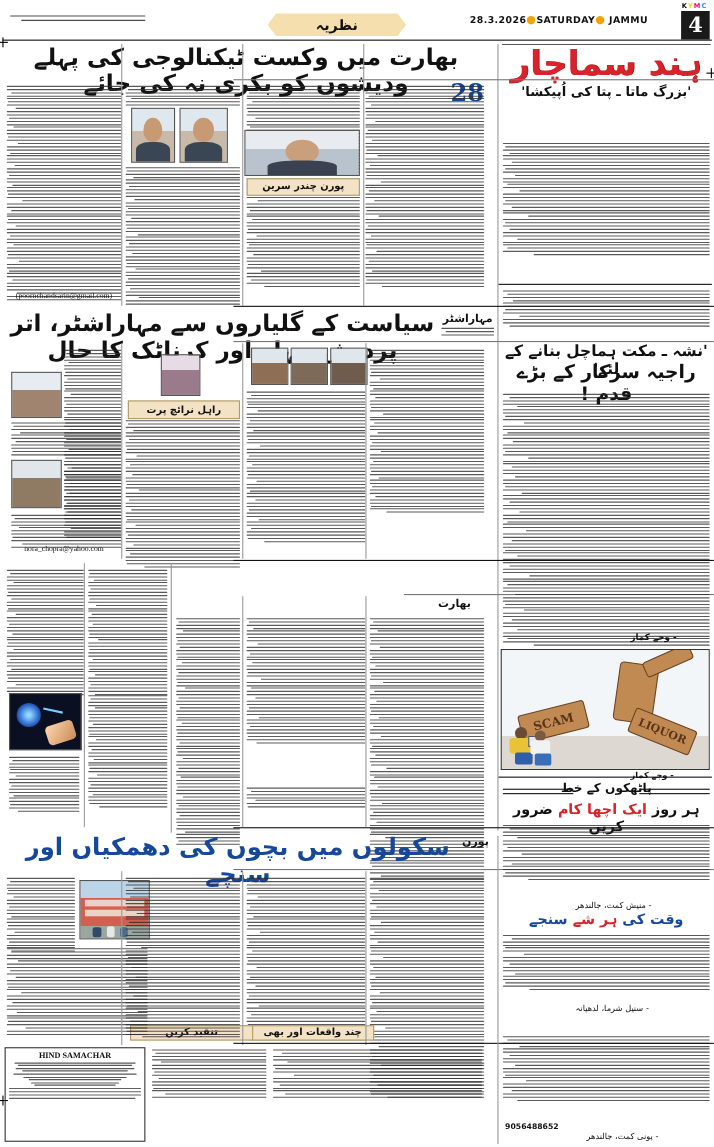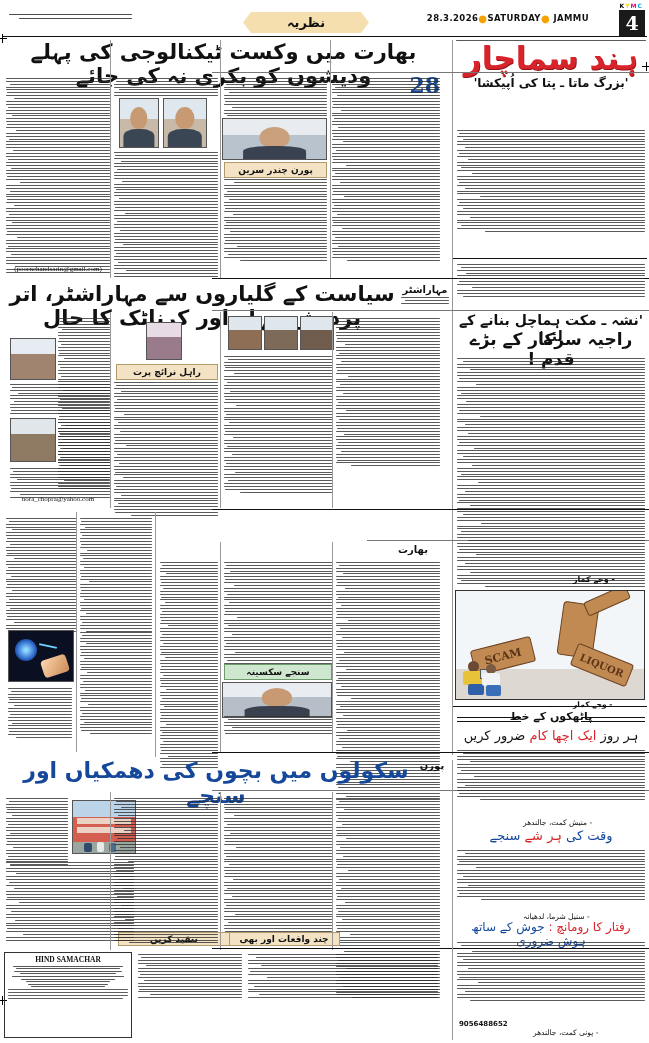--- a/index.html
+++ b/index.html
@@ -91,21 +91,21 @@
           color:#5a3318;font-family:"DejaVu Serif",serif;font-weight:700;
           display:flex;align-items:center;justify-content:center;direction:ltr;}
   .runner{position:absolute;}
 
   
   .lbl-letters{position:relative;text-align:center;font-size:11px;font-weight:700;}
   .lbl-letters:before,.lbl-letters:after{content:"";position:absolute;top:50%;width:34%;
        height:3px;border-top:1px solid #111;border-bottom:1px solid #111;}
   .lbl-letters:before{right:0}.lbl-letters:after{left:0}
 
-  .lt-title{text-align:center;font-weight:400;font-size:13px;}
+  .lt-title{text-align:center;font-weight:700;font-size:13px;}
   .lt-title .hl{color:#d8232a;}
   .lt-title .hb{color:#15489b;}
   .sign{font-size:7.5px;text-align:left;}
 
   
   .colophon{position:absolute;border:.8px solid #333;}
   .colo-title{font-size:7.5px;font-weight:700;text-align:center;direction:ltr;
               font-family:"Liberation Serif",serif;}
   .colo-lines{font-size:4.6px;line-height:1.5;direction:ltr;text-align:center;
               font-family:"Liberation Serif",serif;}
@@ -946,30 +946,20 @@
         <i style="width:100%"></i>
         <i style="width:97%"></i>
         <i style="width:100%"></i>
       <i style="width:100%"></i>
         <i style="width:99%"></i>
         <i style="width:100%"></i>
         <i style="width:92%"></i>
     </span>
   </div>
 
-  <div style="position:absolute;left:224px;top:664px;width:108px;">
-    <div class="bylinebox greenbox" style="display:block;border:.8px solid #6c9c6c;">سنجے سکسینہ</div>
-    <div class="ph" style="position:relative;width:108px;height:34px;border:.8px solid #555;margin-top:2px;
-         background:linear-gradient(#e9edf1 0 40%,#b6bfc8 40% 100%);">
-      <div style="position:absolute;left:50%;top:16%;width:28%;height:54%;transform:translateX(-50%);
-           background:#c79a73;border-radius:50% 50% 45% 45%;"></div>
-      <div style="position:absolute;left:50%;bottom:0;width:60%;height:32%;transform:translateX(-50%);
-           background:#39414f;border-radius:40% 40% 0 0;"></div>
-    </div>
-  </div>
 
   <div class="col u" style="left:224px;top:714px;width:108px;">
     <span class="faux tiny">
       <i style="width:100%"></i>
         <i style="width:96%"></i>
         <i style="width:100%"></i>
         <i style="width:100%"></i>
       <i style="width:93%"></i>
         <i style="width:100%"></i>
         <i style="width:99%"></i>
@@ -1750,23 +1740,20 @@
         <i style="width:100%"></i>
         <i style="width:100%"></i>
         <i style="width:99%"></i>
       <i style="width:100%"></i>
         <i style="width:87%"></i>
     </span>
   </div>
 
   <div class="sign" style="position:absolute;right:6px;top:912px;width:120px;text-align:left;">- سنیل شرما، لدھیانہ</div>
 
-  <div class="lt-title" style="position:absolute;right:4px;top:920px;width:188px;font-size:12px;">
-    <span class="hl">رفتار کا رومانچ : </span><span class="hb">جوش کے ساتھ ہوش ضروری</span>
-  </div>
 
   <div class="col u" style="right:4px;top:940px;width:188px;">
     <span class="faux tiny">
       <i style="width:100%"></i>
         <i style="width:98%"></i>
         <i style="width:100%"></i>
         <i style="width:92%"></i>
       <i style="width:100%"></i>
         <i style="width:100%"></i>
         <i style="width:97%"></i>

